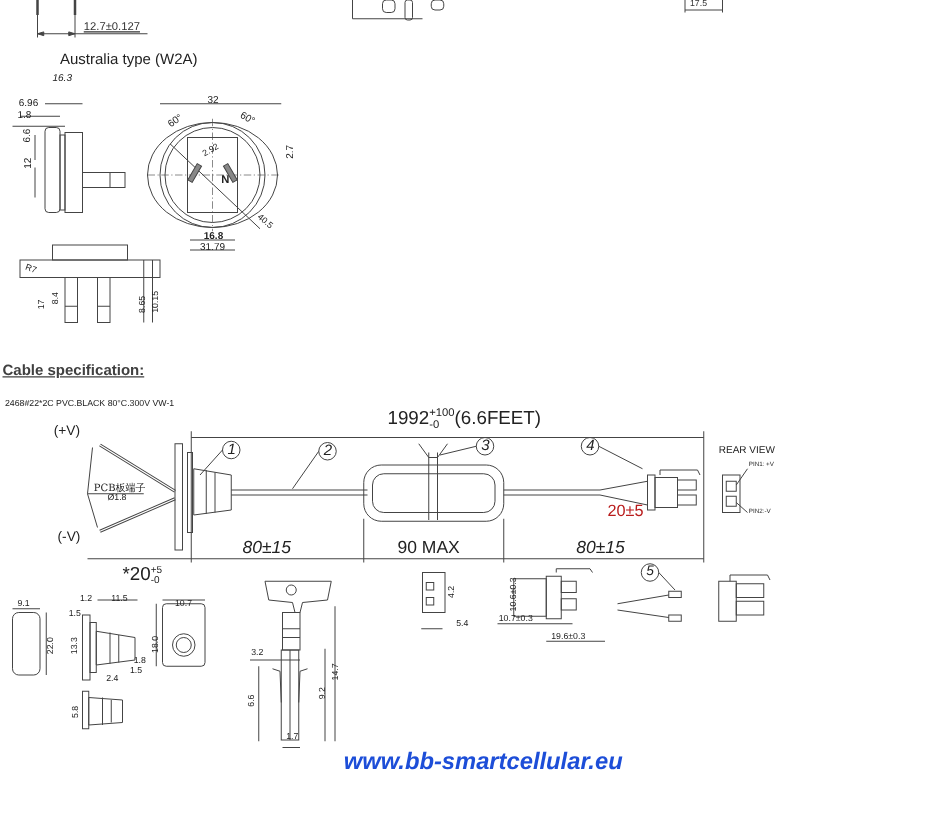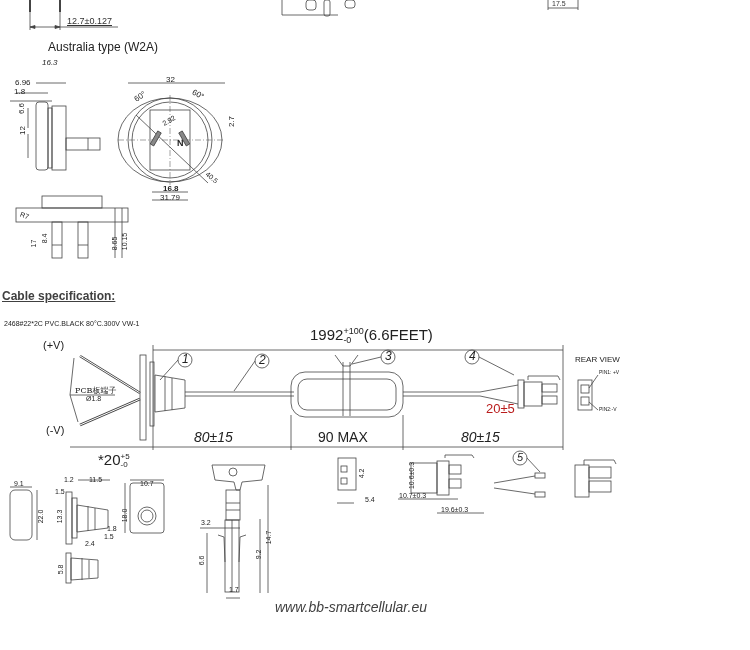--- a/index.html
+++ b/index.html
@@ -2,21 +2,21 @@
 <html><head>
 <meta charset="utf-8">
 <style>
   html, body { margin: 0; padding: 0; background: #ffffff; }
   body { width: 750px; height: 650px; position: relative; overflow: hidden; font-family: "Liberation Sans", sans-serif; color: #222; }
   .abs { position: absolute; }
   svg { position: absolute; left: 0; top: 0; }
   .t-label { font-size: 12px; color: #222; }
   .section-title { font-size: 12px; font-weight: bold; text-decoration: underline; color: #404040; }
   .cable-spec { font-size: 7px; color: #222; }
-  .url { font-size: 14px; font-weight: normal; font-style: italic; color: #404040; }
+  .url { font-size: 19px; font-weight: bold; font-style: italic; color: #1d4ed8; }
 </style>
 </head>
 <body>
 
 <svg width="750" height="650" viewBox="0 0 750 650" stroke="#444" fill="none" stroke-width="0.8">
 
   <g>
     <line x1="30" y1="0" x2="30" y2="12" stroke-width="2"></line>
     <line x1="60" y1="0" x2="60" y2="12" stroke-width="2"></line>
     <line x1="30" y1="12" x2="30" y2="30"></line>

